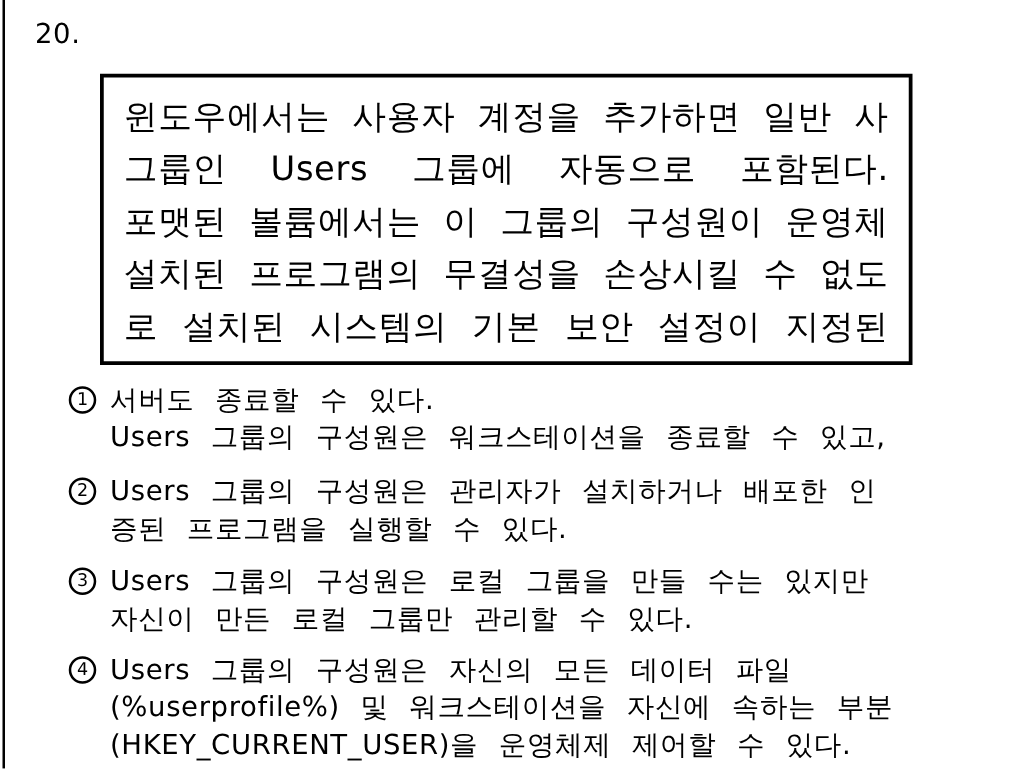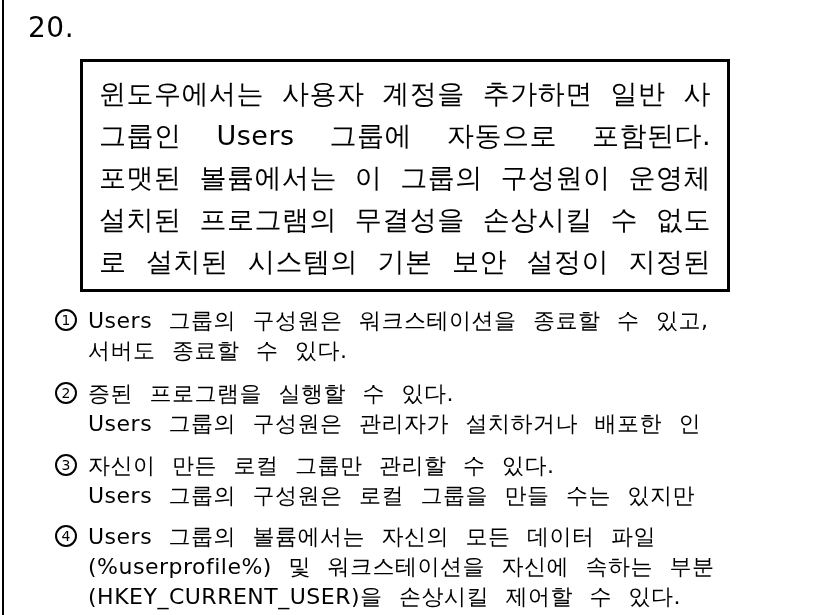--- a/index.html
+++ b/index.html
@@ -18,21 +18,21 @@
     left: 2px; top: 0;
     width: 2px; height: 615px;
     background: #000000;
   }
   .question {
     position: absolute;
     left: 28px; top: 14px;
     width: 780px;
     display: flex;
     gap: 12px;
-    font-size: 28px;
+    font-size: 22px;
     line-height: 28px;
     letter-spacing: 0.5px;
     word-spacing: 7px;
     white-space: nowrap;
   }
   .info-box {
     position: absolute;
     left: 80px; top: 59px;
     width: 650px; height: 233px;
     border: 3px solid #000000;
@@ -100,43 +100,43 @@
     <div class="box-line">윈도우에서는 사용자 계정을 추가하면 일반 사용자</div>
     <div class="box-line">그룹인 Users 그룹에 자동으로 포함된다. NTFS로</div>
     <div class="box-line">포맷된 볼륨에서는 이 그룹의 구성원이 운영체제 및</div>
     <div class="box-line">설치된 프로그램의 무결성을 손상시킬 수 없도록 새</div>
     <div class="box-line last">로 설치된 시스템의 기본 보안 설정이 지정된다.</div>
   </div>
 
   <div class="choice c1">
     <span class="marker">1</span>
     <div class="choice-lines">
+      <div class="choice-line">서버도 종료할 수 있다.</div>
       <div class="choice-line">Users 그룹의 구성원은 워크스테이션을 종료할 수 있고,</div>
-      <div class="choice-line">서버도 종료할 수 있다.</div>
     </div>
   </div>
 
   <div class="choice c2">
     <span class="marker">2</span>
     <div class="choice-lines">
+      <div class="choice-line">Users 그룹의 구성원은 관리자가 설치하거나 배포한 인</div>
       <div class="choice-line">증된 프로그램을 실행할 수 있다.</div>
-      <div class="choice-line">Users 그룹의 구성원은 관리자가 설치하거나 배포한 인</div>
     </div>
   </div>
 
   <div class="choice c3">
     <span class="marker">3</span>
     <div class="choice-lines">
+      <div class="choice-line">Users 그룹의 구성원은 로컬 그룹을 만들 수는 있지만</div>
       <div class="choice-line">자신이 만든 로컬 그룹만 관리할 수 있다.</div>
-      <div class="choice-line">Users 그룹의 구성원은 로컬 그룹을 만들 수는 있지만</div>
     </div>
   </div>
 
   <div class="choice c4">
     <span class="marker">4</span>
     <div class="choice-lines">
-      <div class="choice-line">Users 그룹의 볼륨에서는 자신의 모든 데이터 파일</div>
+      <div class="choice-line">Users 그룹의 구성원은 자신의 모든 데이터 파일</div>
       <div class="choice-line">(%userprofile%) 및 워크스테이션을 자신에 속하는 부분</div>
-      <div class="choice-line">(HKEY_CURRENT_USER)을 손상시킬 제어할 수 있다.</div>
+      <div class="choice-line">(HKEY_CURRENT_USER)을 운영체제 제어할 수 있다.</div>
     </div>
   </div>
 
 </div>
 
 </body></html>

